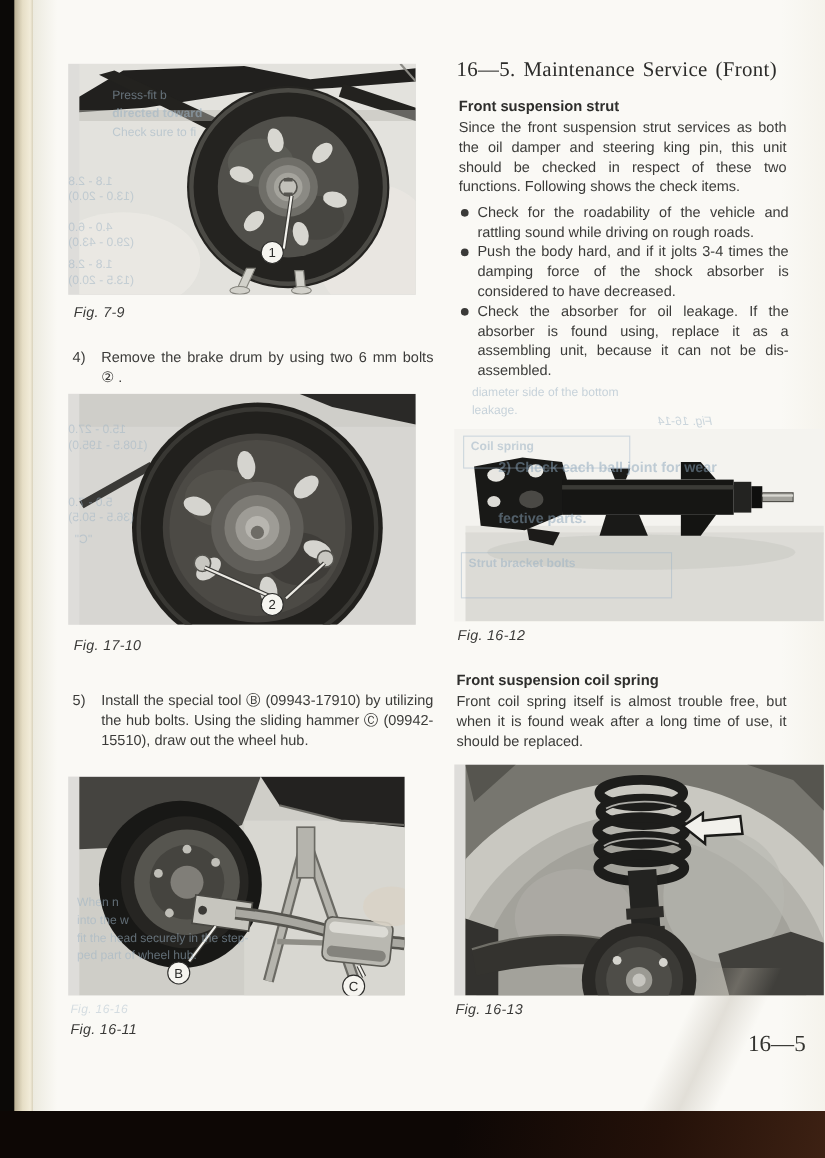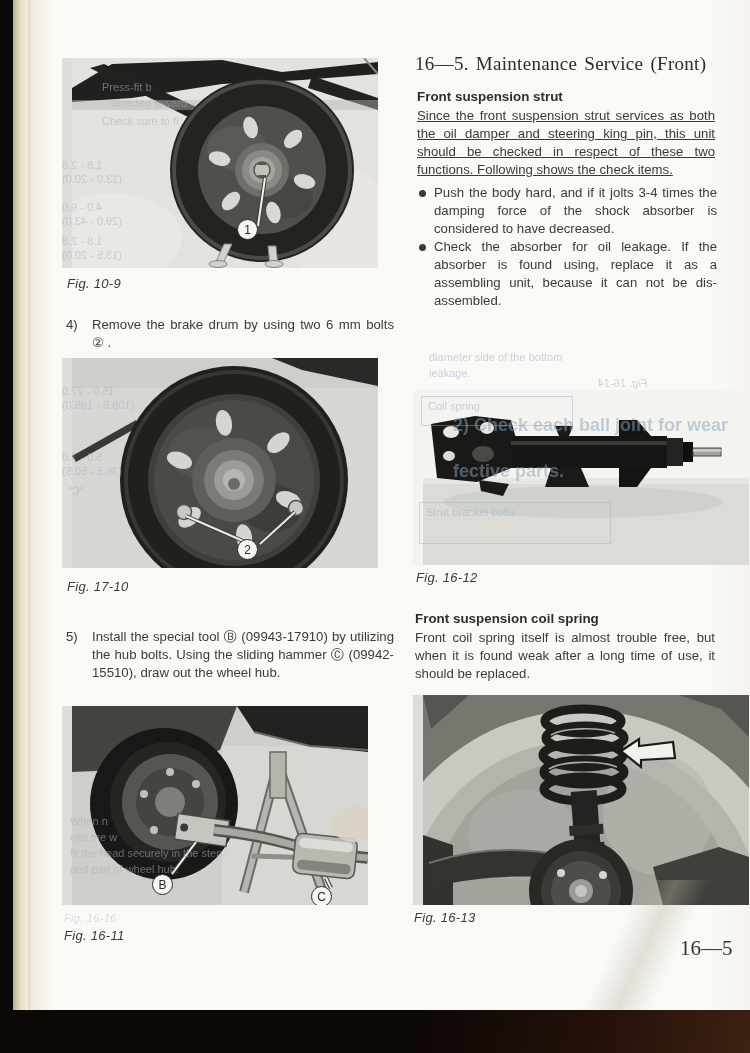--- a/index.html
+++ b/index.html
@@ -31,22 +31,22 @@
   
   .photo{overflow:hidden;background:#dedddA;padding-left:10px;}
   .photo svg{display:block;}
   .badge{position:absolute;width:21px;height:21px;border-radius:50%;background:#f6f5f0;
          border:1.6px solid #2c2c2a;box-sizing:border-box;display:flex;align-items:center;
          justify-content:center;font-size:12px;color:#2c2c2a;line-height:1;}
   
   .ghost{position:absolute;color:#9db3c4;opacity:.55;font-size:11px;line-height:14px;white-space:nowrap;}
   .ghost-m{position:absolute;color:#9db3c4;opacity:.5;font-size:11px;line-height:14px;
            transform:scaleX(-1);white-space:nowrap;}
-  .ghost-box{position:absolute;border:1px solid rgba(155,180,200,.45);}
-  .ghost-big{font-size:18px;font-weight:600;color:#8aa4ba;opacity:.5;}
+  .ghost-box{position:absolute;border:1px solid rgba(155,180,200,.45);font-weight:bold;}
+  .ghost-big{font-size:13px;font-weight:600;color:#8aa4ba;opacity:.5;}
 </style>
 </head>
 <body>
 
 <div class="stage">
 
   <div class="abs edge-black"></div>
   <div class="abs edge-cream"></div>
 
   <div class="abs paper">
@@ -85,31 +85,31 @@
         <g stroke="#85847d" stroke-width="1" fill="#d2d1ca">
           <polygon points="152,186 160,186 150,208 142,208"></polygon>
           <ellipse cx="146" cy="206" rx="9" ry="3.5"></ellipse>
           <polygon points="196,188 204,188 206,208 198,208"></polygon>
           <ellipse cx="202" cy="206" rx="9" ry="3.5"></ellipse>
         </g>
         <line x1="193" y1="120" x2="186" y2="168" stroke="#3d3c38" stroke-width="4"></line>
         <line x1="193" y1="120" x2="186" y2="168" stroke="#f2f1ec" stroke-width="2"></line>
       </svg>
       <div class="ghost" style="left:40px;top:22px;">Press-fit  b</div>
-      <div class="ghost" style="left:50px;top:38px;">directed toward</div>
+      <div class="ghost" style="left:40px;top:38px;font-weight:bold;">directed toward</div>
       <div class="ghost" style="left:40px;top:56px;">Check sure to fi</div>
       <div class="ghost-m" style="left:0px;top:100px;">1.8 - 2.8</div>
       <div class="ghost-m" style="left:0px;top:114px;">(13.0 - 20.0)</div>
       <div class="ghost-m" style="left:0px;top:142px;">4.0 - 6.0</div>
       <div class="ghost-m" style="left:0px;top:156px;">(29.0 - 43.0)</div>
       <div class="ghost-m" style="left:0px;top:176px;">1.8 - 2.8</div>
       <div class="ghost-m" style="left:0px;top:190px;">(13.5 - 20.0)</div>
       <div class="badge" style="left:175px;top:161px;">1</div>
     </div>
-    <div class="abs caption" style="left:37px;top:276px;">Fig. 10-9</div>
+    <div class="abs caption" style="left:37px;top:276px;">Fig. 7-9</div>
 
     <div class="abs step" style="left:36px;top:316px;width:302px;">
       <span class="num">4)</span>
       <span>Remove the brake drum by using two 6 mm bolts ② .</span>
     </div>
 
     <div class="abs photo" style="left:32px;top:358px;width:306px;height:210px;">
       <svg width="306" height="210" viewBox="0 0 306 210">
         <rect x="0" y="0" width="306" height="210" fill="#d7d6d2"></rect>
         <rect x="0" y="0" width="306" height="30" fill="#c9c8c3" opacity="0.6"></rect>
@@ -216,23 +216,27 @@
       <div class="ghost" style="left:8px;top:156px;">ped part of wheel hub.</div>
       <div class="badge" style="left:90px;top:168px;">B</div>
       <div class="badge" style="left:249px;top:180px;">C</div>
     </div>
     <div class="abs ghost caption" style="left:34px;top:911px;opacity:.4;">Fig. 16-16</div>
     <div class="abs caption" style="left:34px;top:928px;">Fig. 16-11</div>
 
     <div class="abs heading" style="left:385px;top:53px;">16—5. Maintenance Service (Front)</div>
 
     <div class="abs sec-title" style="left:387px;top:89px;">Front suspension strut</div>
-    <div class="abs body-text" style="left:387px;top:107px;width:298px;text-decoration:underline;">Since the front suspension strut services as both the oil damper and steering king pin, this unit should be checked in respect of these two functions. Following shows the check items.</div>
+    <div class="abs body-text" style="left:387px;top:107px;width:298px;">Since the front suspension strut services as both the oil damper and steering king pin, this unit should be checked in respect of these two functions. Following shows the check items.</div>
 
     <div class="abs" style="left:387px;top:184px;width:300px;">
+      <div class="bullet-item">
+        <span class="bullet-dot"></span>
+        <span>Check for the roadability of the vehicle and rattling sound while driving on rough roads.</span>
+      </div>
       <div class="bullet-item">
         <span class="bullet-dot"></span>
         <span>Push the body hard, and if it jolts 3-4 times the damping force of the shock absorber is considered to have decreased.</span>
       </div>
       <div class="bullet-item">
         <span class="bullet-dot"></span>
         <span>Check the absorber for oil leakage. If the absorber is found using, replace it as a assembling unit, because it can not be dis-assembled.</span>
       </div>
     </div>
 

